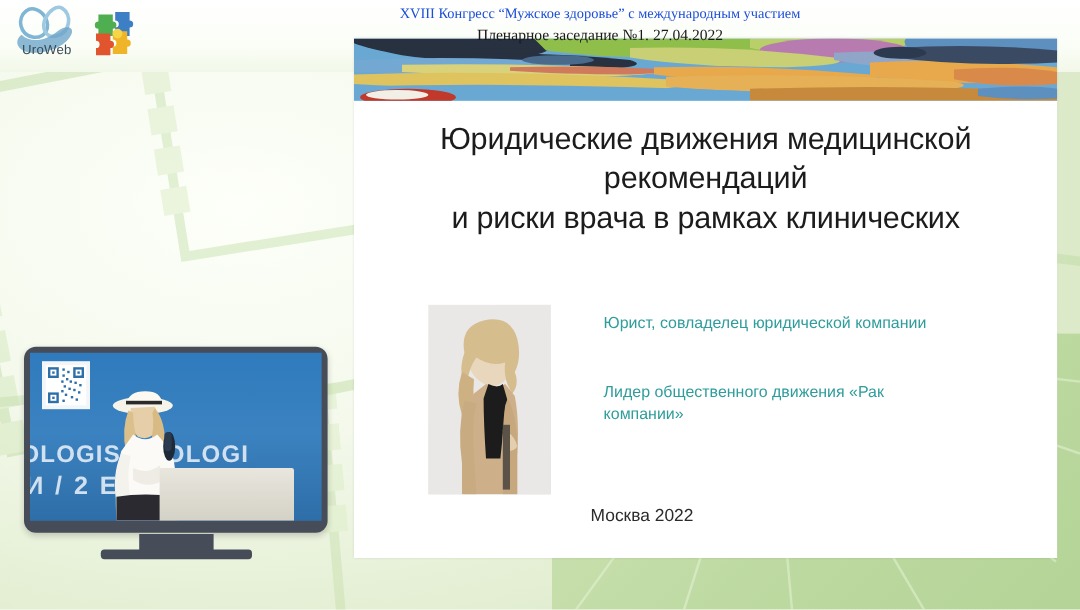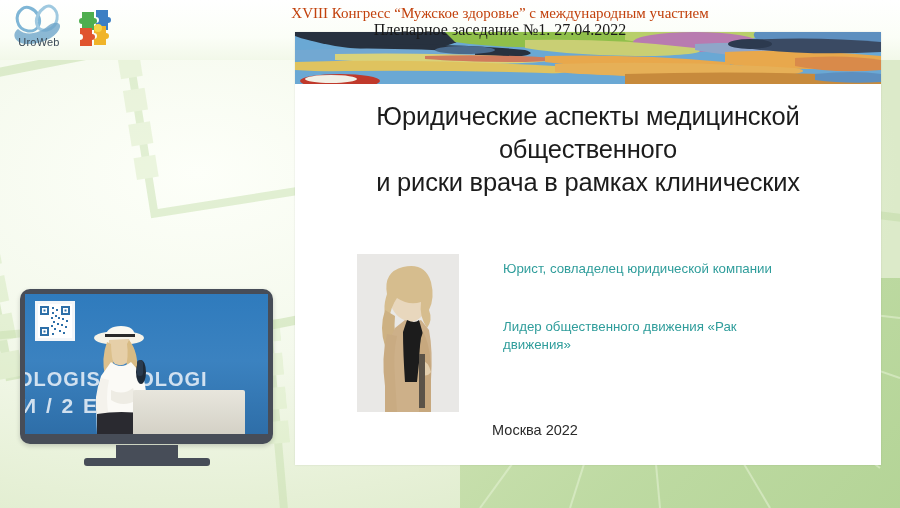--- a/index.html
+++ b/index.html
@@ -48,27 +48,27 @@
   .mrz-logo { position:absolute; left:74px; top:4px; width:46px; height:46px; }
   .mrz-text {
     position:absolute; left:118px; top:9px;
     font-size:8.4px; font-weight:bold; line-height:1.32;
     color:#1f5fa8; letter-spacing:.45px;
   }
 
   .congress-title {
     position:absolute; left:230px; top:3px; width:540px;
     text-align:center; font-family:"Liberation Serif", serif;
-    font-size:15px; color:#c2410c; line-height:1.35;
+    font-size:12px; color:#1d4ed8; line-height:1.35;
     white-space:nowrap;
   }
   .congress-sub {
     position:absolute; left:230px; top:21px; width:540px;
     text-align:center; font-family:"Liberation Serif", serif;
-    font-size:16px; color:#1a1a1a; white-space:nowrap;
+    font-size:13px; color:#1a1a1a; white-space:nowrap;
   }
 
   
   #slide {
     position:absolute; left:295px; top:32px;
     width:586px; height:433px;
     background:#ffffff; z-index:4;
     box-shadow:0 0 2px rgba(0,0,0,.10);
   }
   .slide-banner {
@@ -282,22 +282,22 @@
     <path d="M0 40 Q150 36 330 44 L330 52 H0 Z" fill="#6aa8d4"></path>
     <path d="M330 42 Q450 38 586 44 V52 H330 Z" fill="#c78a3c"></path>
     <ellipse cx="45" cy="49" rx="40" ry="7" fill="#c0392b"></ellipse>
     <ellipse cx="36" cy="47" rx="26" ry="4" fill="#f2f0e6"></ellipse>
     <path d="M520 42 Q560 38 586 42 V50 Q550 52 520 48 Z" fill="#5d8fbf"></path>
     <ellipse cx="455" cy="12" rx="22" ry="5" fill="#2c3a4f"></ellipse>
     <ellipse cx="170" cy="18" rx="30" ry="4" fill="#4a6a8c"></ellipse>
   </svg>
 
   <div class="slide-title">
-    <div>Юридические аспекты медицинской</div>
-    <div>общественного</div>
+    <div>Юридические движения медицинской</div>
+    <div>рекомендаций</div>
     <div>и риски врача в рамках клинических</div>
   </div>
 
   <div class="slide-portrait">
     <svg viewBox="0 0 102 158" width="102" height="158">
       <rect width="102" height="158" fill="#e9e8e6"></rect>
       <path d="M34 44 Q30 26 44 20 Q60 14 68 26 Q74 38 70 52 Q66 66 54 68 Q40 66 34 52 Z" fill="#e8d7bd"></path>
       <path d="M30 40 Q26 18 46 13 Q68 8 74 28 Q78 44 72 56 Q76 66 70 74 Q62 62 64 48 Q52 52 40 44 Q34 52 32 66 Q24 58 30 40 Z" fill="#d6bd8e"></path>
       <path d="M28 56 Q22 74 28 92 Q34 104 42 100 Q36 80 38 62 Z" fill="#cdb183"></path>
       <path d="M48 66 Q58 70 64 66 L72 76 Q76 96 74 126 L74 158 L30 158 L28 120 Q28 92 38 74 Z" fill="#cdb089"></path>
@@ -308,21 +308,21 @@
       <rect x="62" y="100" width="6" height="54" fill="#5b5348"></rect>
     </svg>
   </div>
 
   <div class="speaker-info">
     <div class="blk">
       <div>Юрист, совладелец юридической компании</div>
     </div>
     <div class="blk">
       <div>Лидер общественного движения  «Рак</div>
-      <div>движения»</div>
+      <div>компании»</div>
     </div>
   </div>
 
   <div class="slide-city">Москва 2022</div>
 </div>
 
 <div id="monitor">
   <div class="mon-bezel">
     <div class="mon-screen">
 

